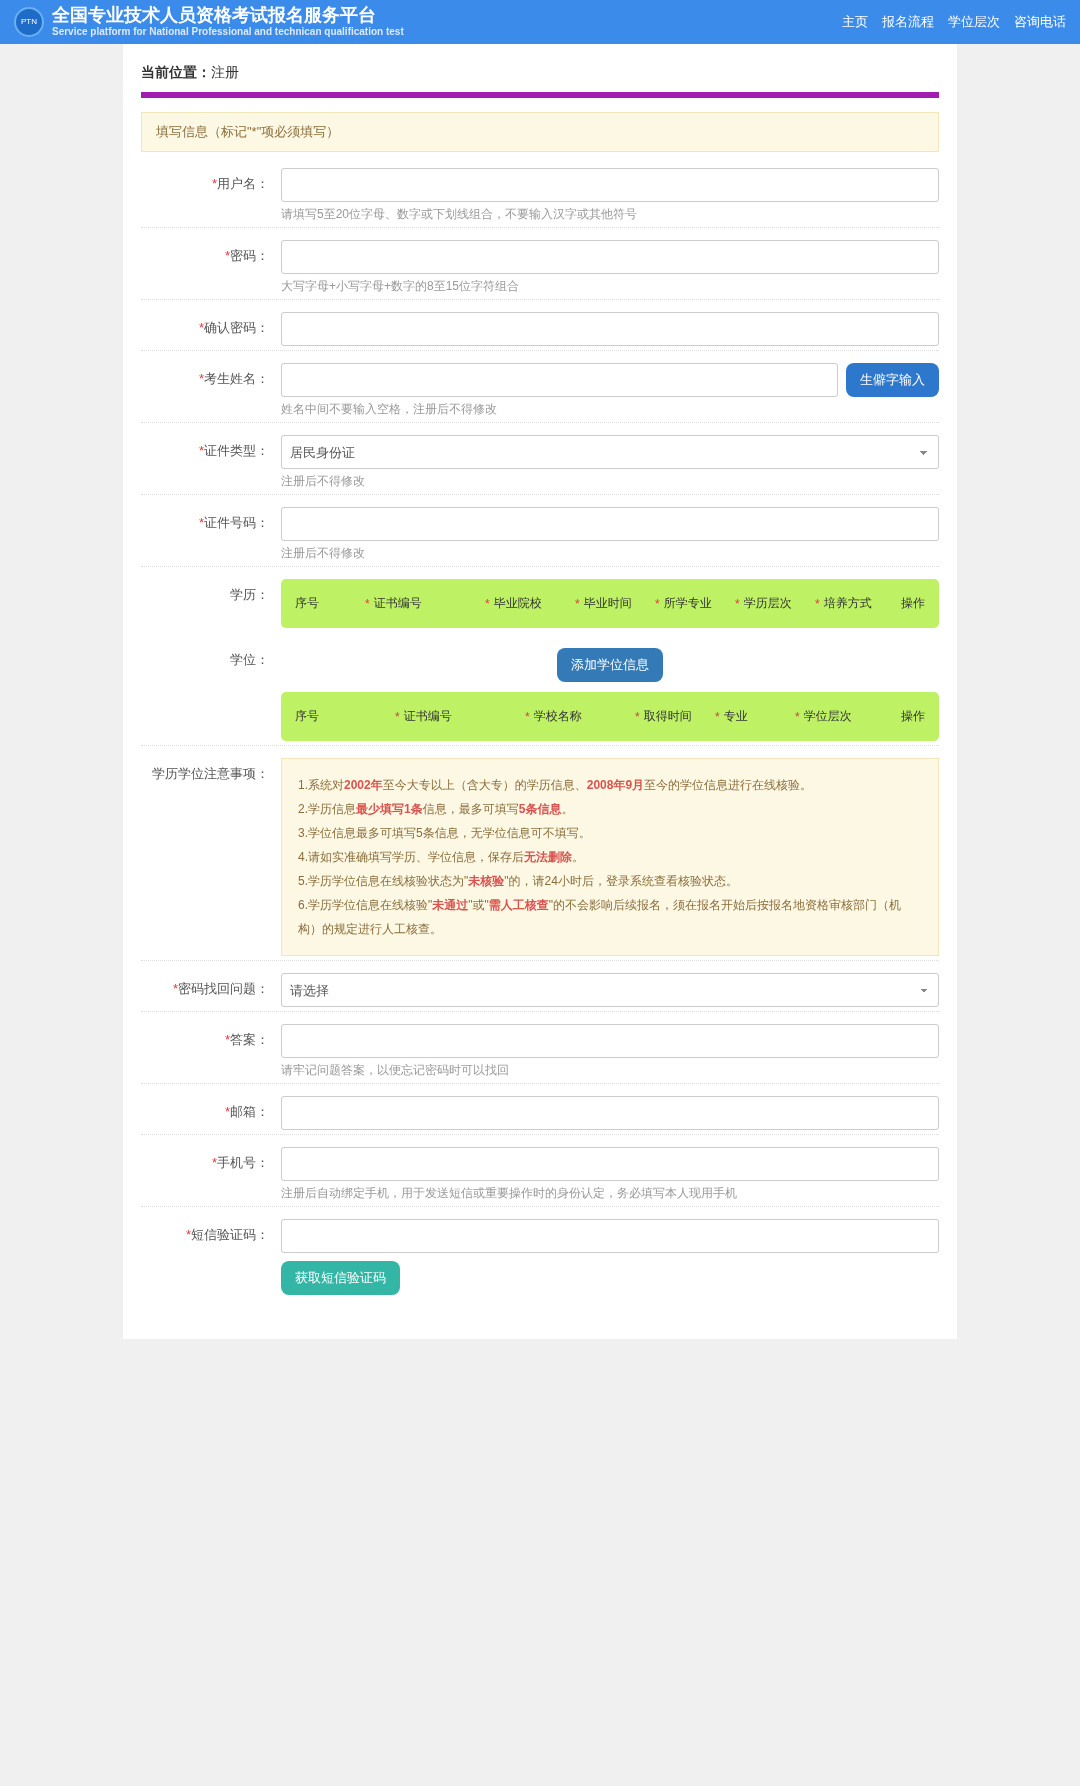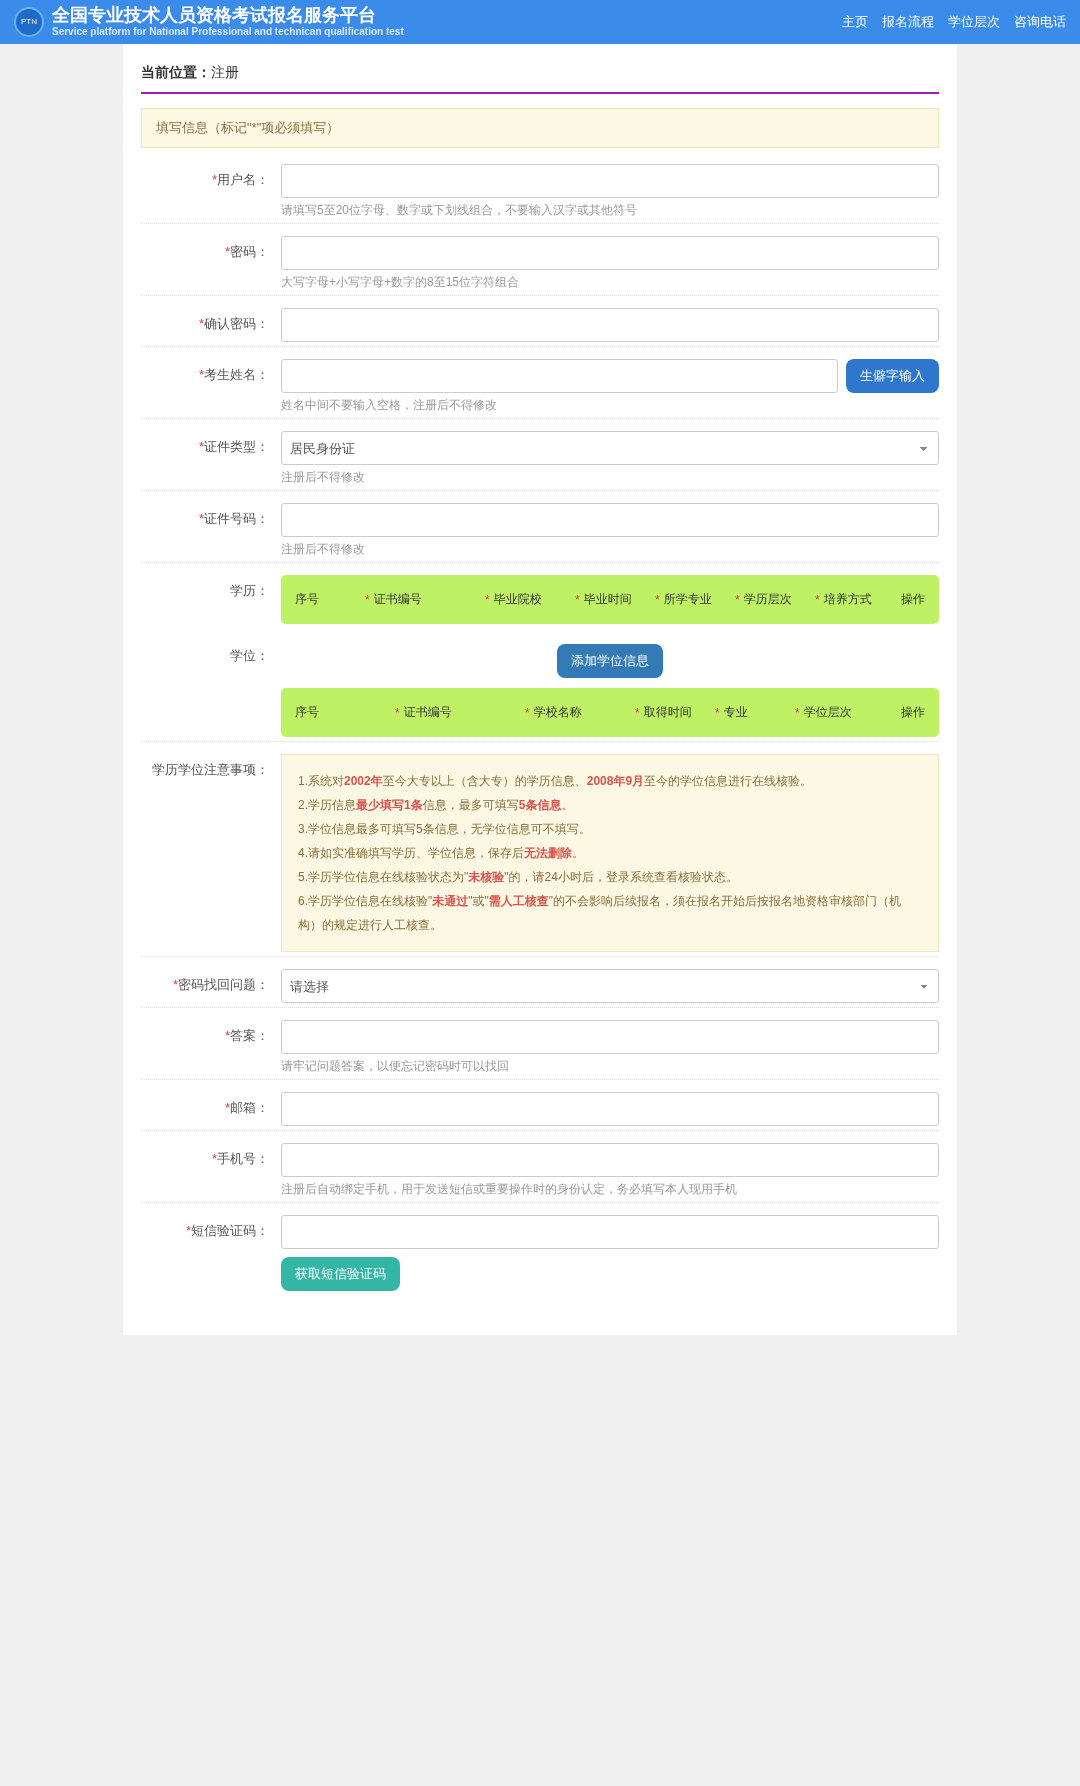--- a/index.html
+++ b/index.html
@@ -5,21 +5,21 @@
 * { margin:0; padding:0; box-sizing:border-box; font-family:"Microsoft YaHei","PingFang SC",Arial,sans-serif; }
 body { background:#f0f0f0; font-size:14px; color:#333; }
 .header { background:#3b8beb; color:#fff; height:44px; display:flex; align-items:center; padding:0 14px; }
 .logo-wrap { display:flex; align-items:center; flex:1; }
 .logo-icon { width:30px; height:30px; border-radius:50%; background:#1e6bc8; border:2px solid #6ab0f4; margin-right:8px; display:flex; align-items:center; justify-content:center; color:#fff; font-size:8px; }
 .logo-title-cn { font-size:18px; font-weight:bold; line-height:1.1; }
 .logo-title-en { font-size:10px; line-height:1.2; font-weight:bold; color:#dde9fa; }
 .nav { display:flex; gap:14px; font-size:13px; }
 .nav a { color:#fff; text-decoration:none; cursor:pointer; }
 .page { max-width:834px; margin:0 auto; background:#fff; padding:14px 18px 40px; }
-.bc { border-bottom:2px solid #a21caf; padding:6px 0 10px; font-size:14px; }
+.bc { border-bottom:6px solid #a21caf; padding:6px 0 10px; font-size:14px; }
 .bc b { font-weight:bold; }
 .panel-tip { background:#fdf8e4; border:1px solid #f3e7b9; color:#8a6d3b; padding:10px 14px; font-size:13px; margin:14px 0 4px; }
 .row { display:flex; align-items:flex-start; padding:12px 0 4px; border-bottom:1px dotted #ddd; }
 .row.noborder { border-bottom:none; }
 .lbl { width:140px; text-align:right; padding:7px 12px 0 0; font-size:13px; color:#555; }
 .req { color:#e4393c; }
 .ctrl { flex:1; }
 .txt-in { width:100%; height:34px; border:1px solid #ccc; border-radius:3px; padding:0 10px; font-size:13px; background:#fff; }
 .sel { width:100%; height:34px; border:1px solid #ccc; border-radius:3px; padding:0 8px; font-size:13px; background:#fff; color:#555; appearance:none; -webkit-appearance:none; background-image:linear-gradient(45deg,transparent 50%,#888 50%),linear-gradient(135deg,#888 50%,transparent 50%); background-position:calc(100% - 14px) 15px,calc(100% - 10px) 15px; background-size:4px 4px,4px 4px; background-repeat:no-repeat;}
 .hint { color:#999; font-size:12px; margin-top:4px; }

